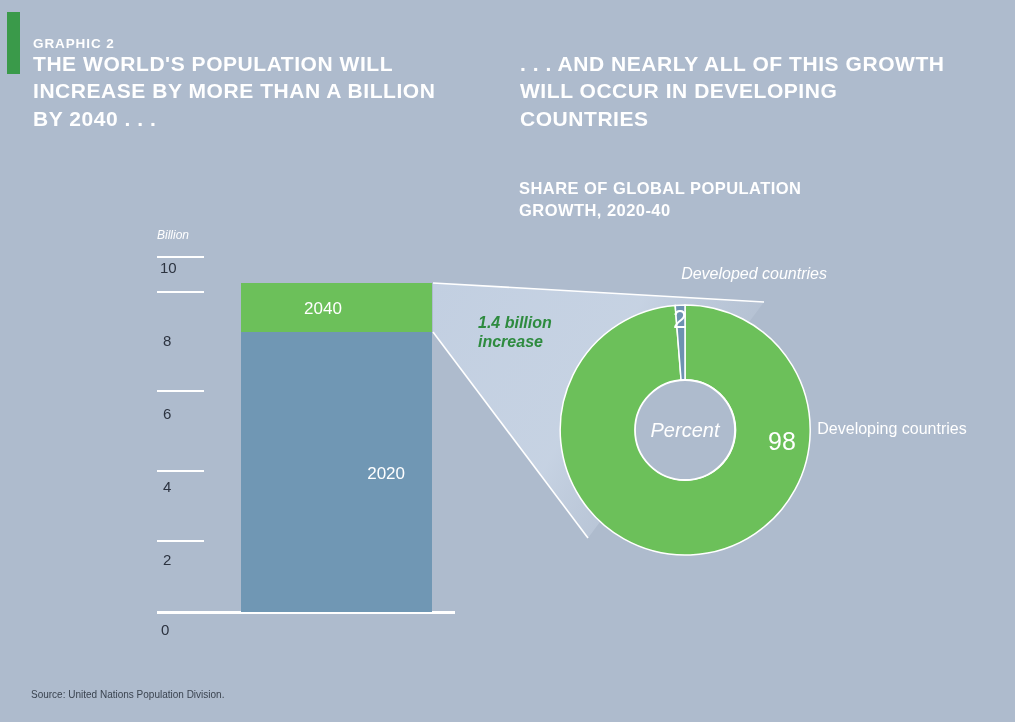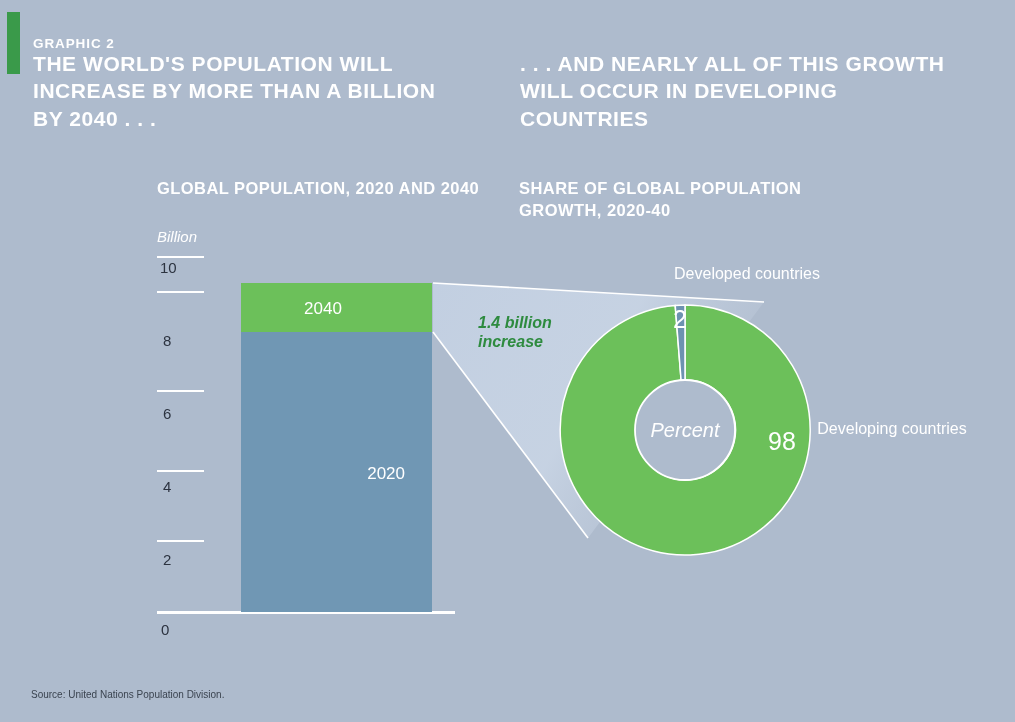--- a/index.html
+++ b/index.html
@@ -69,21 +69,21 @@
     color: #ffffff;
   }
   #bar-panel-title { left: 157px; top: 177px; width: 330px; }
   #donut-panel-title { left: 519px; top: 177px; width: 340px; }
 
   
   .unit-label {
     position: absolute;
     left: 157px;
     top: 229px;
-    font-size: 15px;
+    font-size: 12px;
     font-style: italic;
     color: #ffffff;
     line-height: 1;
   }
   .unit-rule {
     position: absolute;
     left: 157px;
     top: 256px;
     width: 47px;
     height: 2px;
@@ -173,21 +173,21 @@
     line-height: 1;
   }
   #value-developed { left: 673px; top: 307px; }
   #value-developing { left: 768px; top: 429px; }
   .donut-legend {
     position: absolute;
     font-size: 16px;
     color: #ffffff;
     line-height: 1.22;
   }
-  #legend-developed { left: 667px; top: 264px; width: 160px; text-align: center; }
+  #legend-developed { left: 667px; top: 264px; width: 160px; text-align: right; font-style: italic; }
   #legend-developing { left: 817px; top: 419px; width: 150px; text-align: center; }
 
   
   .source-note {
     position: absolute;
     left: 31px;
     top: 690px;
     font-size: 10px;
     color: #3b4450;
     line-height: 1;
@@ -196,21 +196,20 @@
 </head>
 <body>
 
 <div id="page">
 
   <div class="accent-block"></div>
   <div class="graphic-label">GRAPHIC 2</div>
   <div class="headline-left">THE WORLD'S POPULATION WILL INCREASE BY MORE THAN A BILLION BY 2040 . . .</div>
   <div class="headline-right">. . . AND NEARLY ALL OF THIS GROWTH WILL OCCUR IN DEVELOPING COUNTRIES</div>
 
-  <div class="panel-title" id="bar-panel-title">GLOBAL POPULATION, 2020 AND 2040</div>
   <div class="panel-title" id="donut-panel-title">SHARE OF GLOBAL POPULATION GROWTH, 2020-40</div>
 
   <div class="unit-label">Billion</div>
   <div class="unit-rule"></div>
 
   <div class="tick-rule" style="top:291px;"></div>
   <div class="tick-rule" style="top:390px;"></div>
   <div class="tick-rule" style="top:470px;"></div>
   <div class="tick-rule" style="top:540px;"></div>
 

